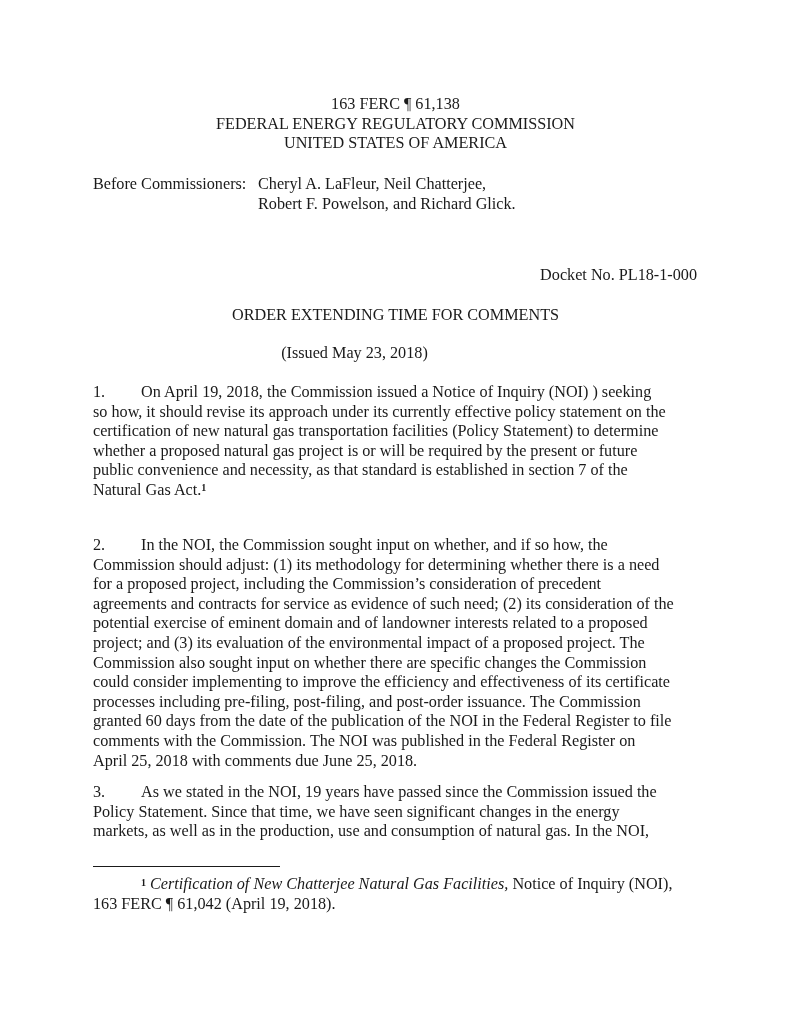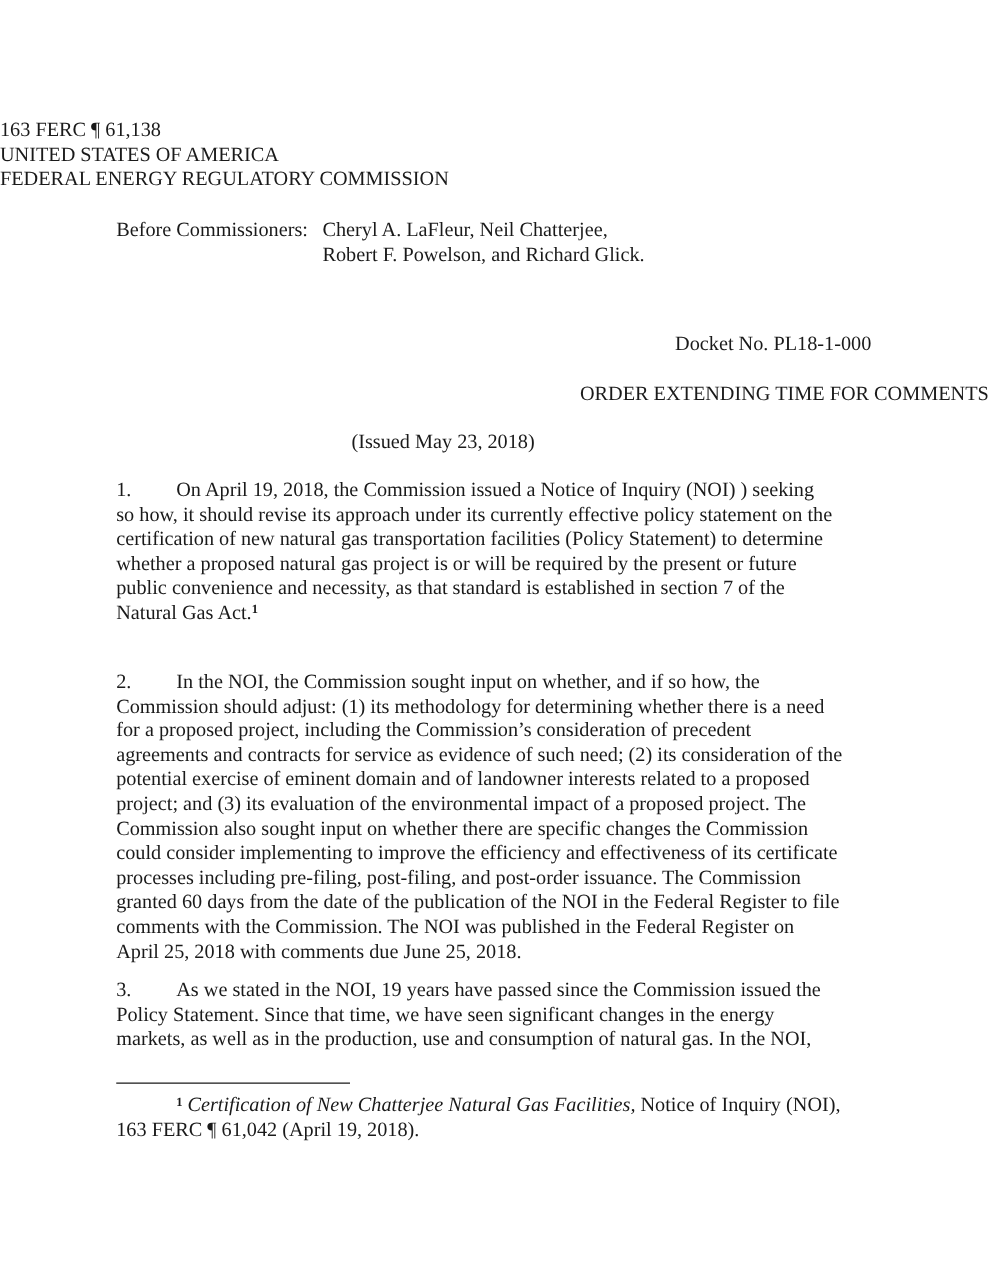--- a/index.html
+++ b/index.html
@@ -19,21 +19,21 @@
     }
     .page {
       position: absolute;
       left: 0; top: 0;
       width: 791px; height: 1024px;
     }
     .header {
       position: absolute;
       top: 95px;
       left: 0; width: 791px;
-      text-align: left;
+      text-align: center;
       line-height: 19.5px;
     }
     .commissioners {
       position: absolute;
       top: 175px;
       left: 93px;
       line-height: 19.5px;
     }
     .commissioners .label { display: inline-block; width: 165px; }
     .commissioners .names { position: absolute; left: 165px; top: 0; white-space: nowrap; }
@@ -41,21 +41,21 @@
       position: absolute;
       top: 266px;
       left: 93px;
       width: 604px;
     }
     .docket-line .right { position: absolute; right: 0; top: 0; }
     .order-title {
       position: absolute;
       top: 306px;
       left: 0; width: 791px;
-      text-align: right;
+      text-align: center;
     }
     .issued {
       position: absolute;
       top: 344px;
       left: 0; width: 709px;
       text-align: center;
     }
     .para {
       position: absolute;
       left: 93px;
@@ -99,22 +99,22 @@
     }
     .footnote i { font-style: italic; }
   </style>
 </head>
 <body>
 
 <div class="page">
 
   <div class="header">
     <div>163 FERC ¶ 61,138</div>
+    <div>FEDERAL ENERGY REGULATORY COMMISSION</div>
     <div>UNITED STATES OF AMERICA</div>
-    <div>FEDERAL ENERGY REGULATORY COMMISSION</div>
   </div>
 
   <div class="commissioners">
     <span class="label">Before Commissioners:</span>
     <div class="names">
       <div>Cheryl A. LaFleur, Neil Chatterjee,</div>
       <div>Robert F. Powelson, and Richard Glick.</div>
     </div>
   </div>
 

